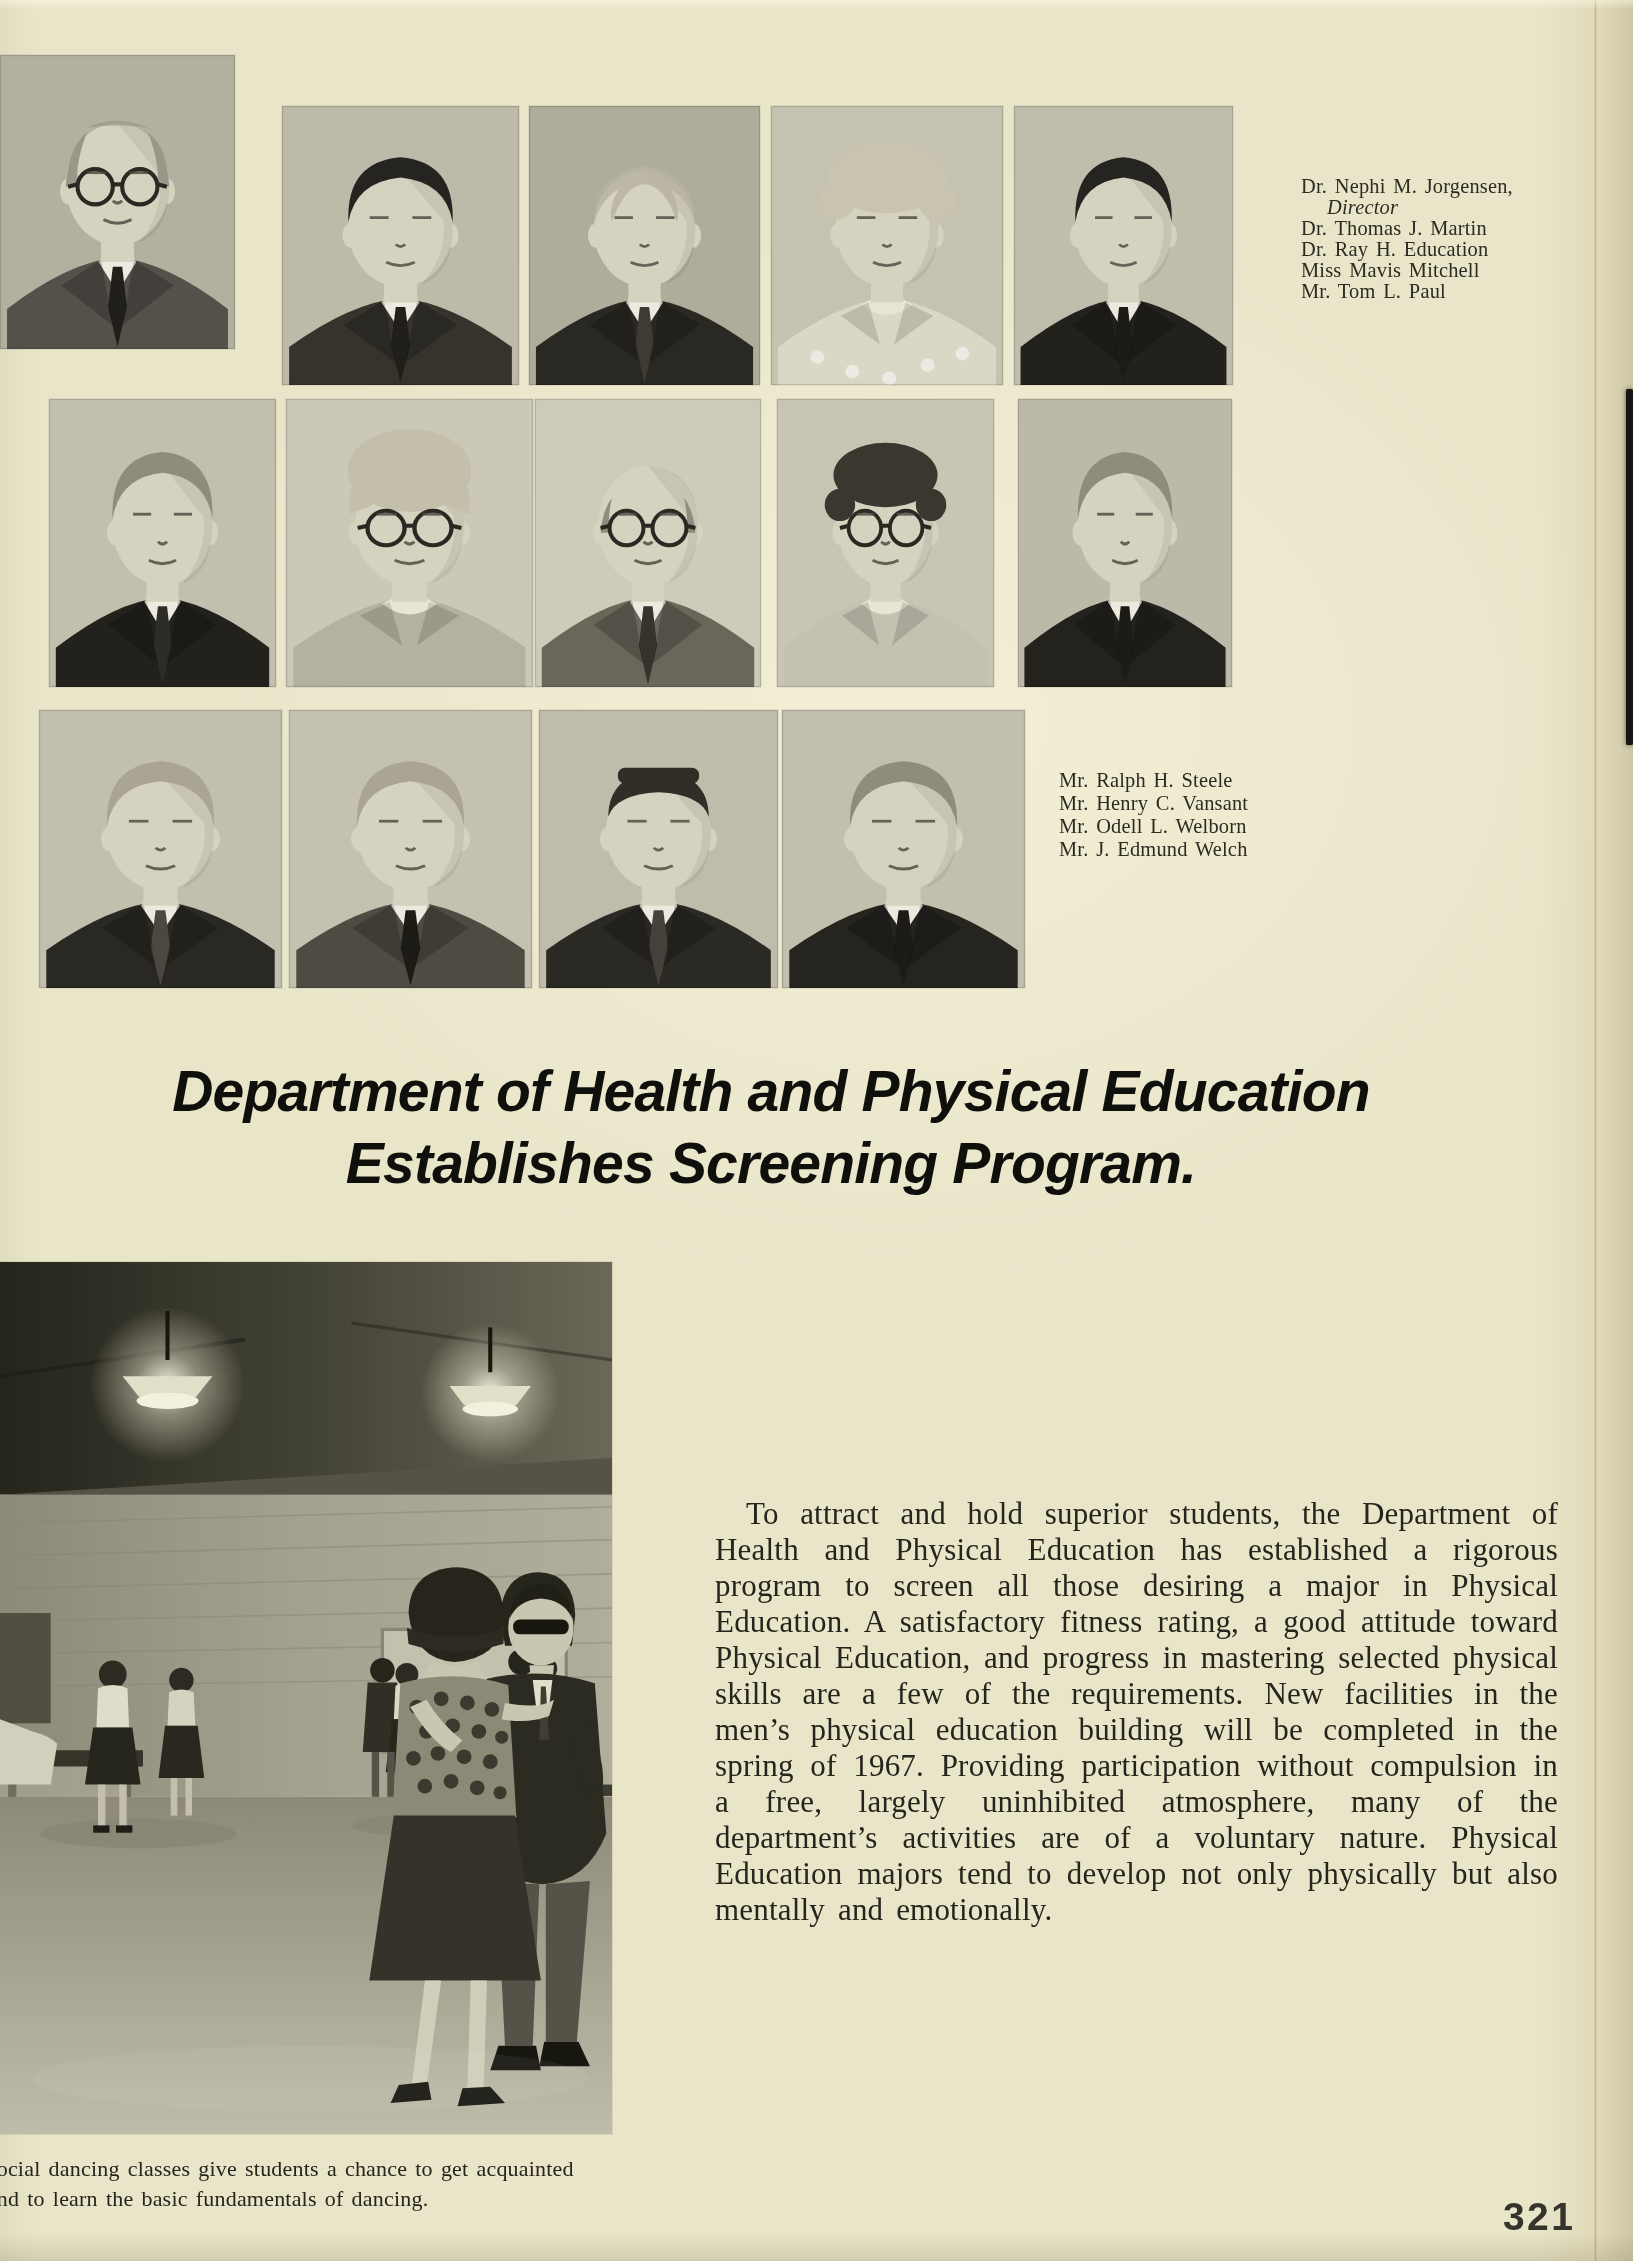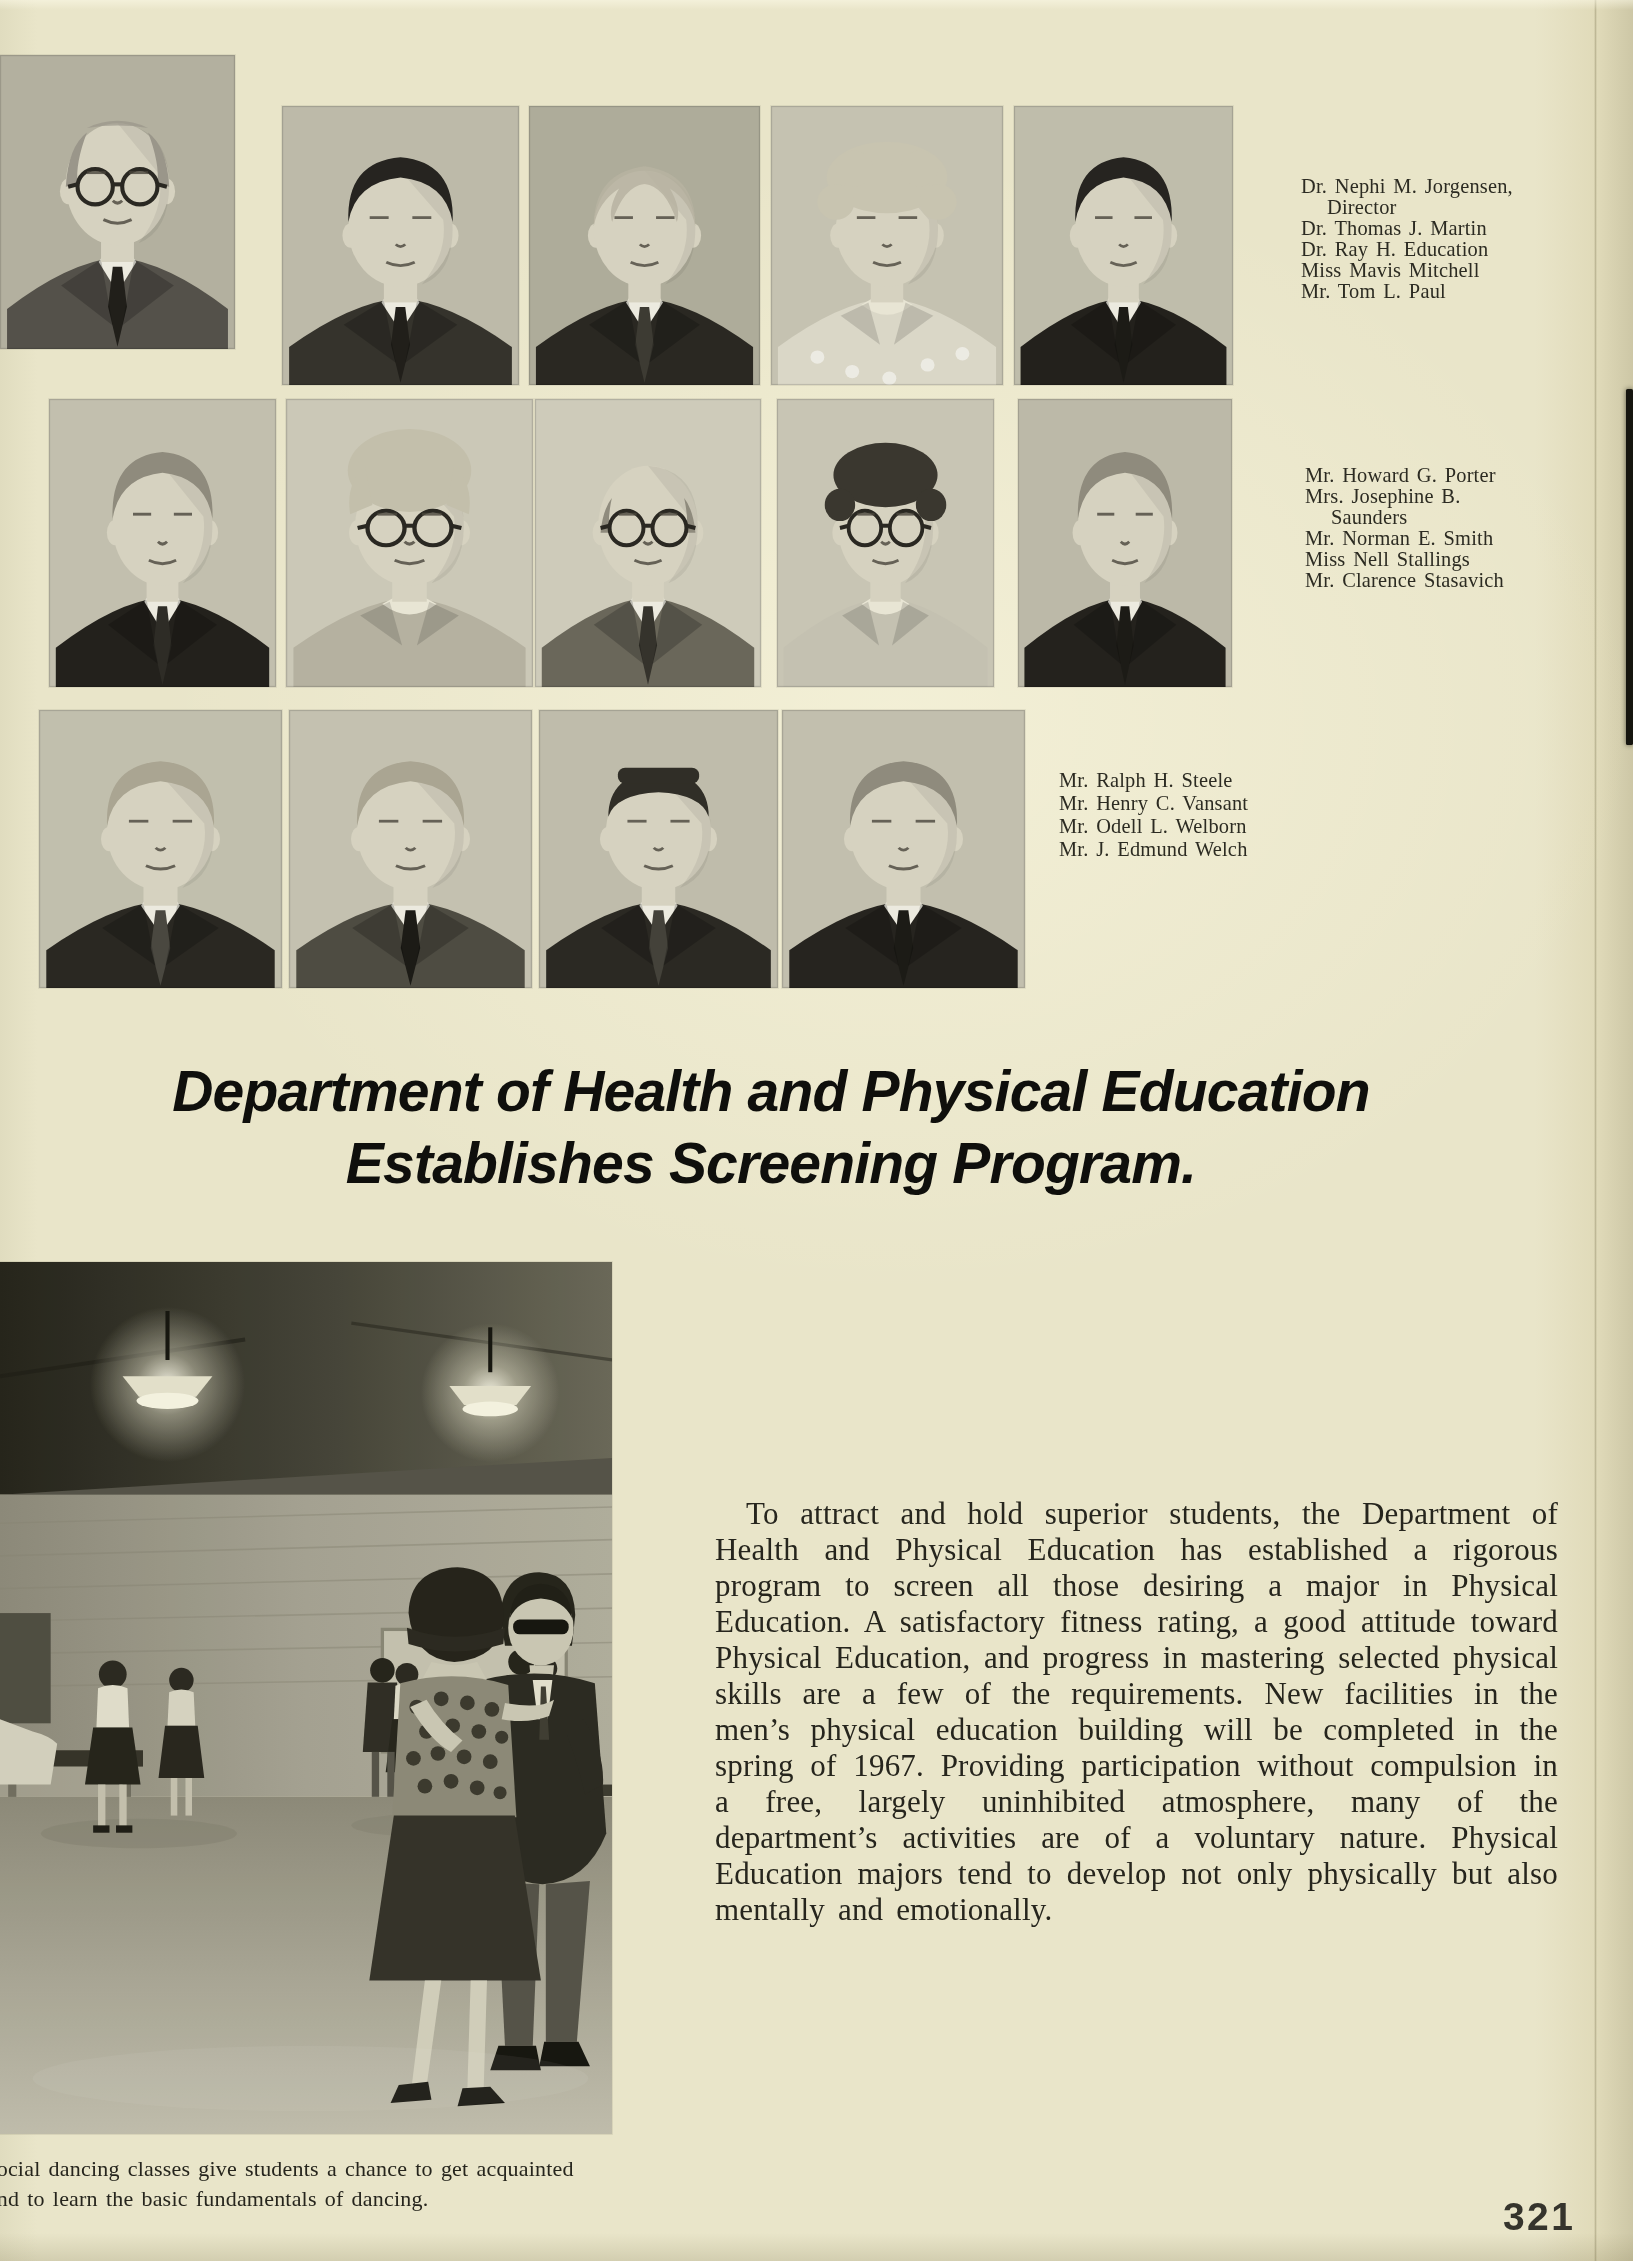--- a/index.html
+++ b/index.html
@@ -25,21 +25,21 @@
 
   
   .photo{position:absolute;overflow:hidden;box-shadow:0 0 0 0.8px rgba(60,55,35,0.10);}
   .photo svg{display:block;width:100%;height:100%;}
 
   
   .namelist{position:absolute;color:#2c2b22;font-size:20.4px;line-height:21px;
     letter-spacing:0.2px;word-spacing:2.4px;}
   .namelist .line{white-space:nowrap;}
   .namelist .line.indent{padding-left:26px;}
-  .namelist .line.italic{}
+  .namelist .line.italic{font-style:italic;}
   .namelist-3{line-height:23px;}
 
   
   .headline{position:absolute;left:122px;top:1055px;width:1298px;text-align:center;
     font-family:"Liberation Sans", sans-serif;font-weight:bold;font-style:italic;
     color:#0f0f0c;font-size:57px;line-height:72px;letter-spacing:-0.8px;}
 
   
   .bodytext{position:absolute;left:715px;top:1496px;width:843px;
     color:#26251d;font-size:31px;line-height:36px;text-align:justify;
@@ -464,28 +464,20 @@
 
   <div class="namelist" style="left:1301px;top:176px;">
       <div class="line">Dr. Nephi M. Jorgensen,</div>
       <div class="line indent italic">Director</div>
       <div class="line">Dr. Thomas J. Martin</div>
       <div class="line">Dr. Ray H. Education</div>
       <div class="line">Miss Mavis Mitchell</div>
       <div class="line">Mr. Tom L. Paul</div>
     </div>
 
-  <div class="namelist" style="left:1305px;top:465px;">
-      <div class="line">Mr. Howard G. Porter</div>
-      <div class="line">Mrs. Josephine B.</div>
-      <div class="line indent">Saunders</div>
-      <div class="line">Mr. Norman E. Smith</div>
-      <div class="line">Miss Nell Stallings</div>
-      <div class="line">Mr. Clarence Stasavich</div>
-    </div>
 
   <div class="namelist namelist-3" style="left:1059px;top:769px;">
       <div class="line">Mr. Ralph H. Steele</div>
       <div class="line">Mr. Henry C. Vansant</div>
       <div class="line">Mr. Odell L. Welborn</div>
       <div class="line">Mr. J. Edmund Welch</div>
     </div>
 
   <div class="headline">
     <div>Department of Health and Physical Education</div>

